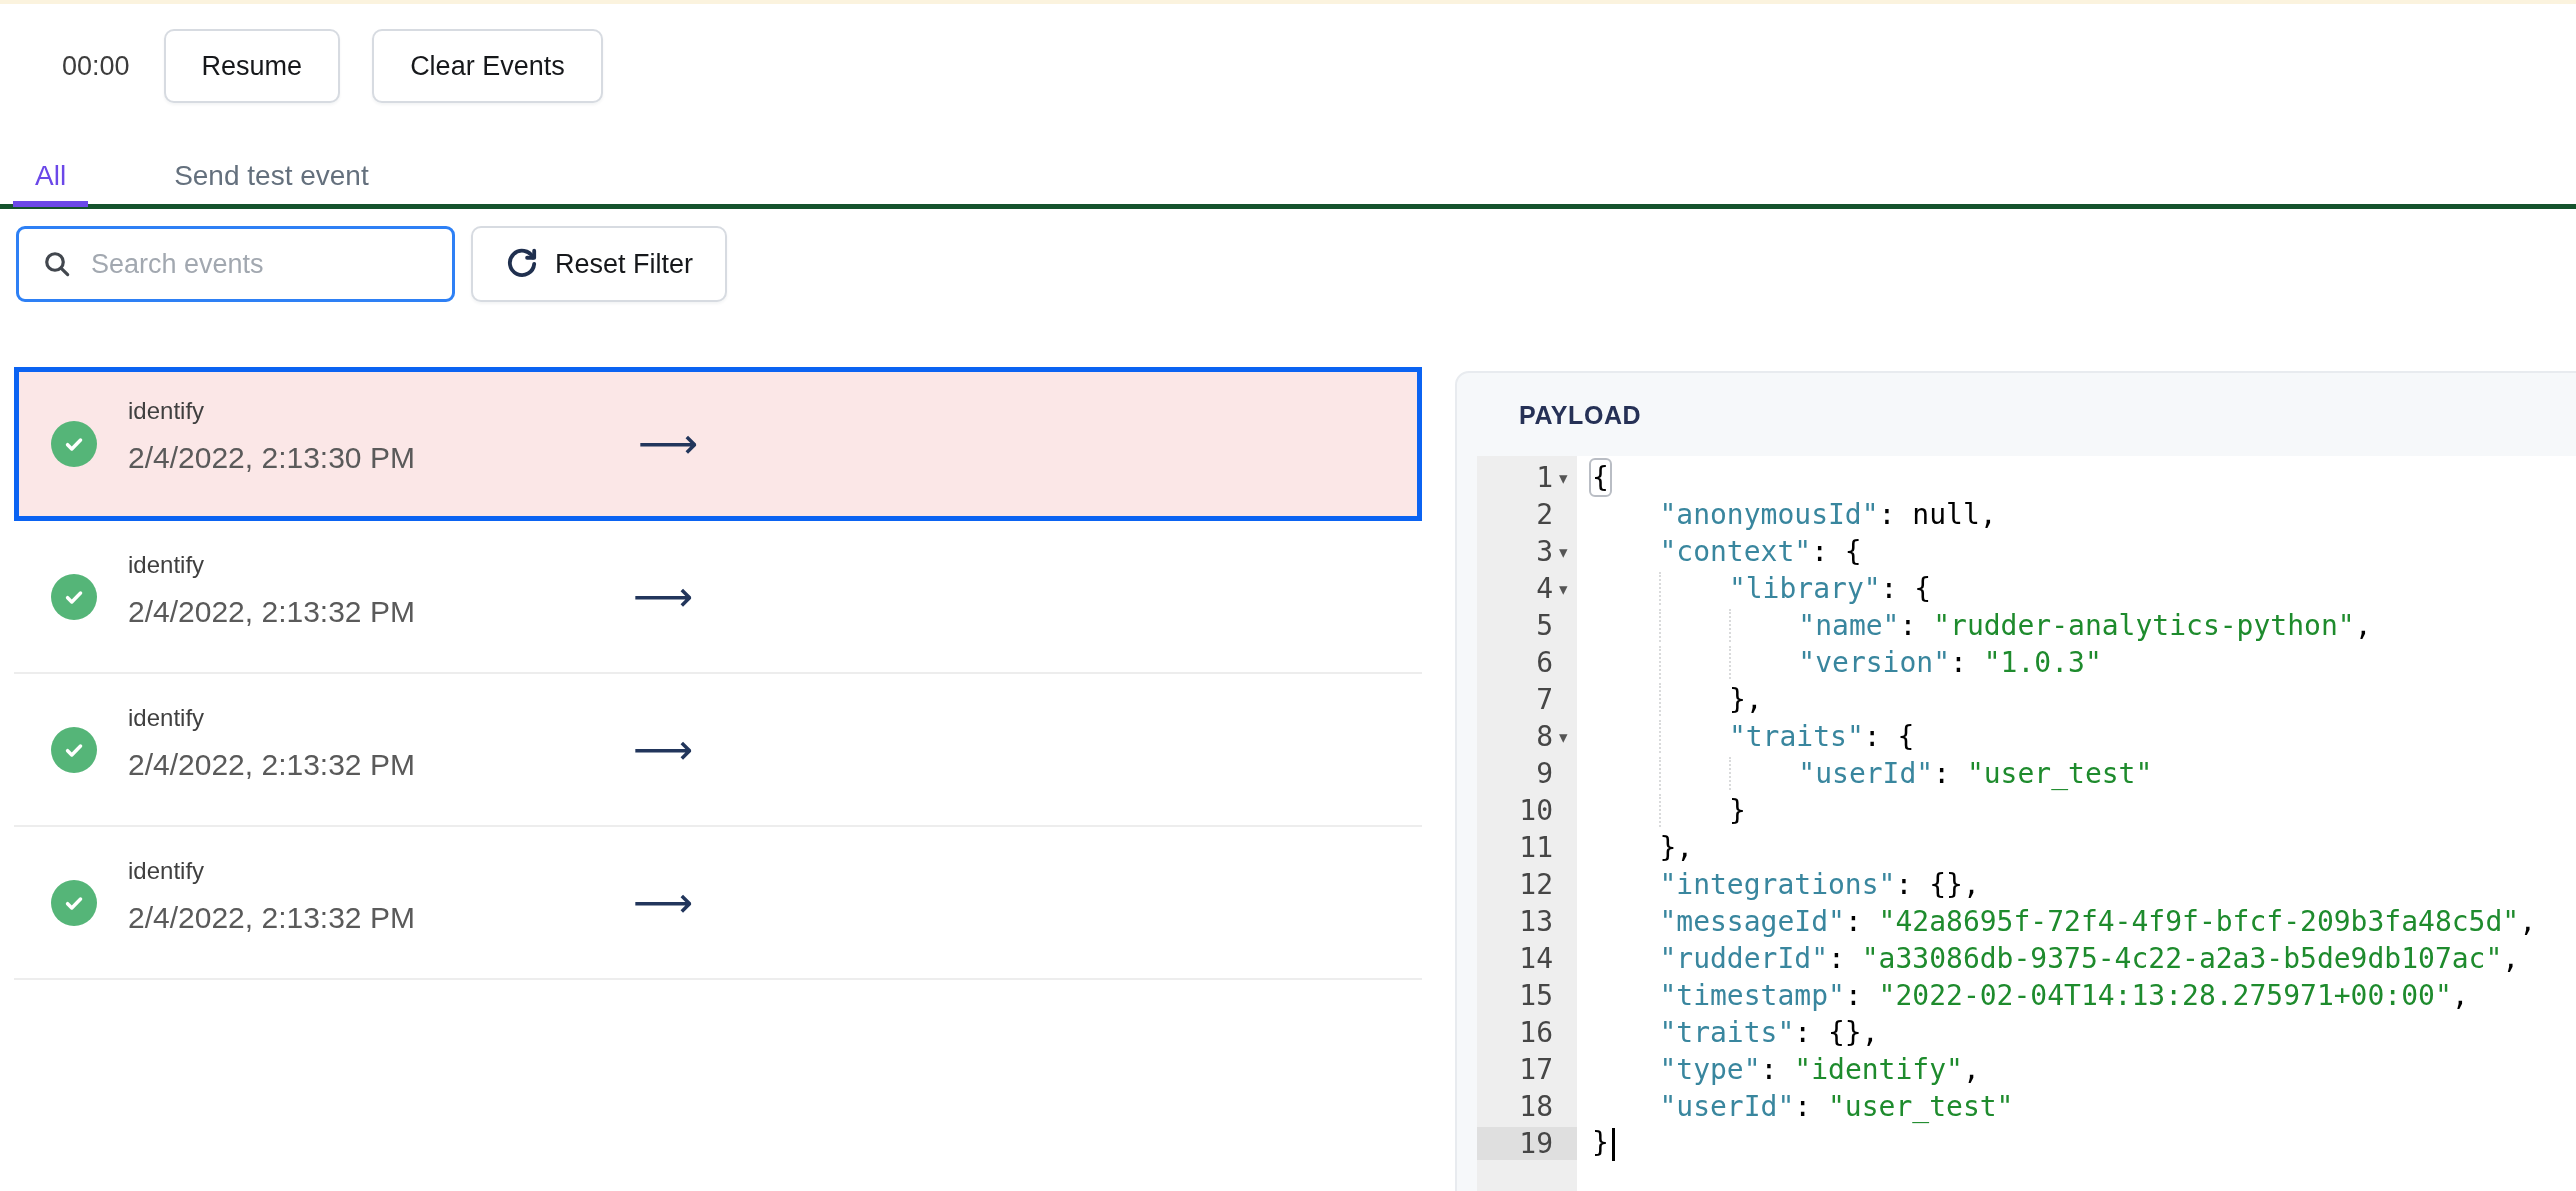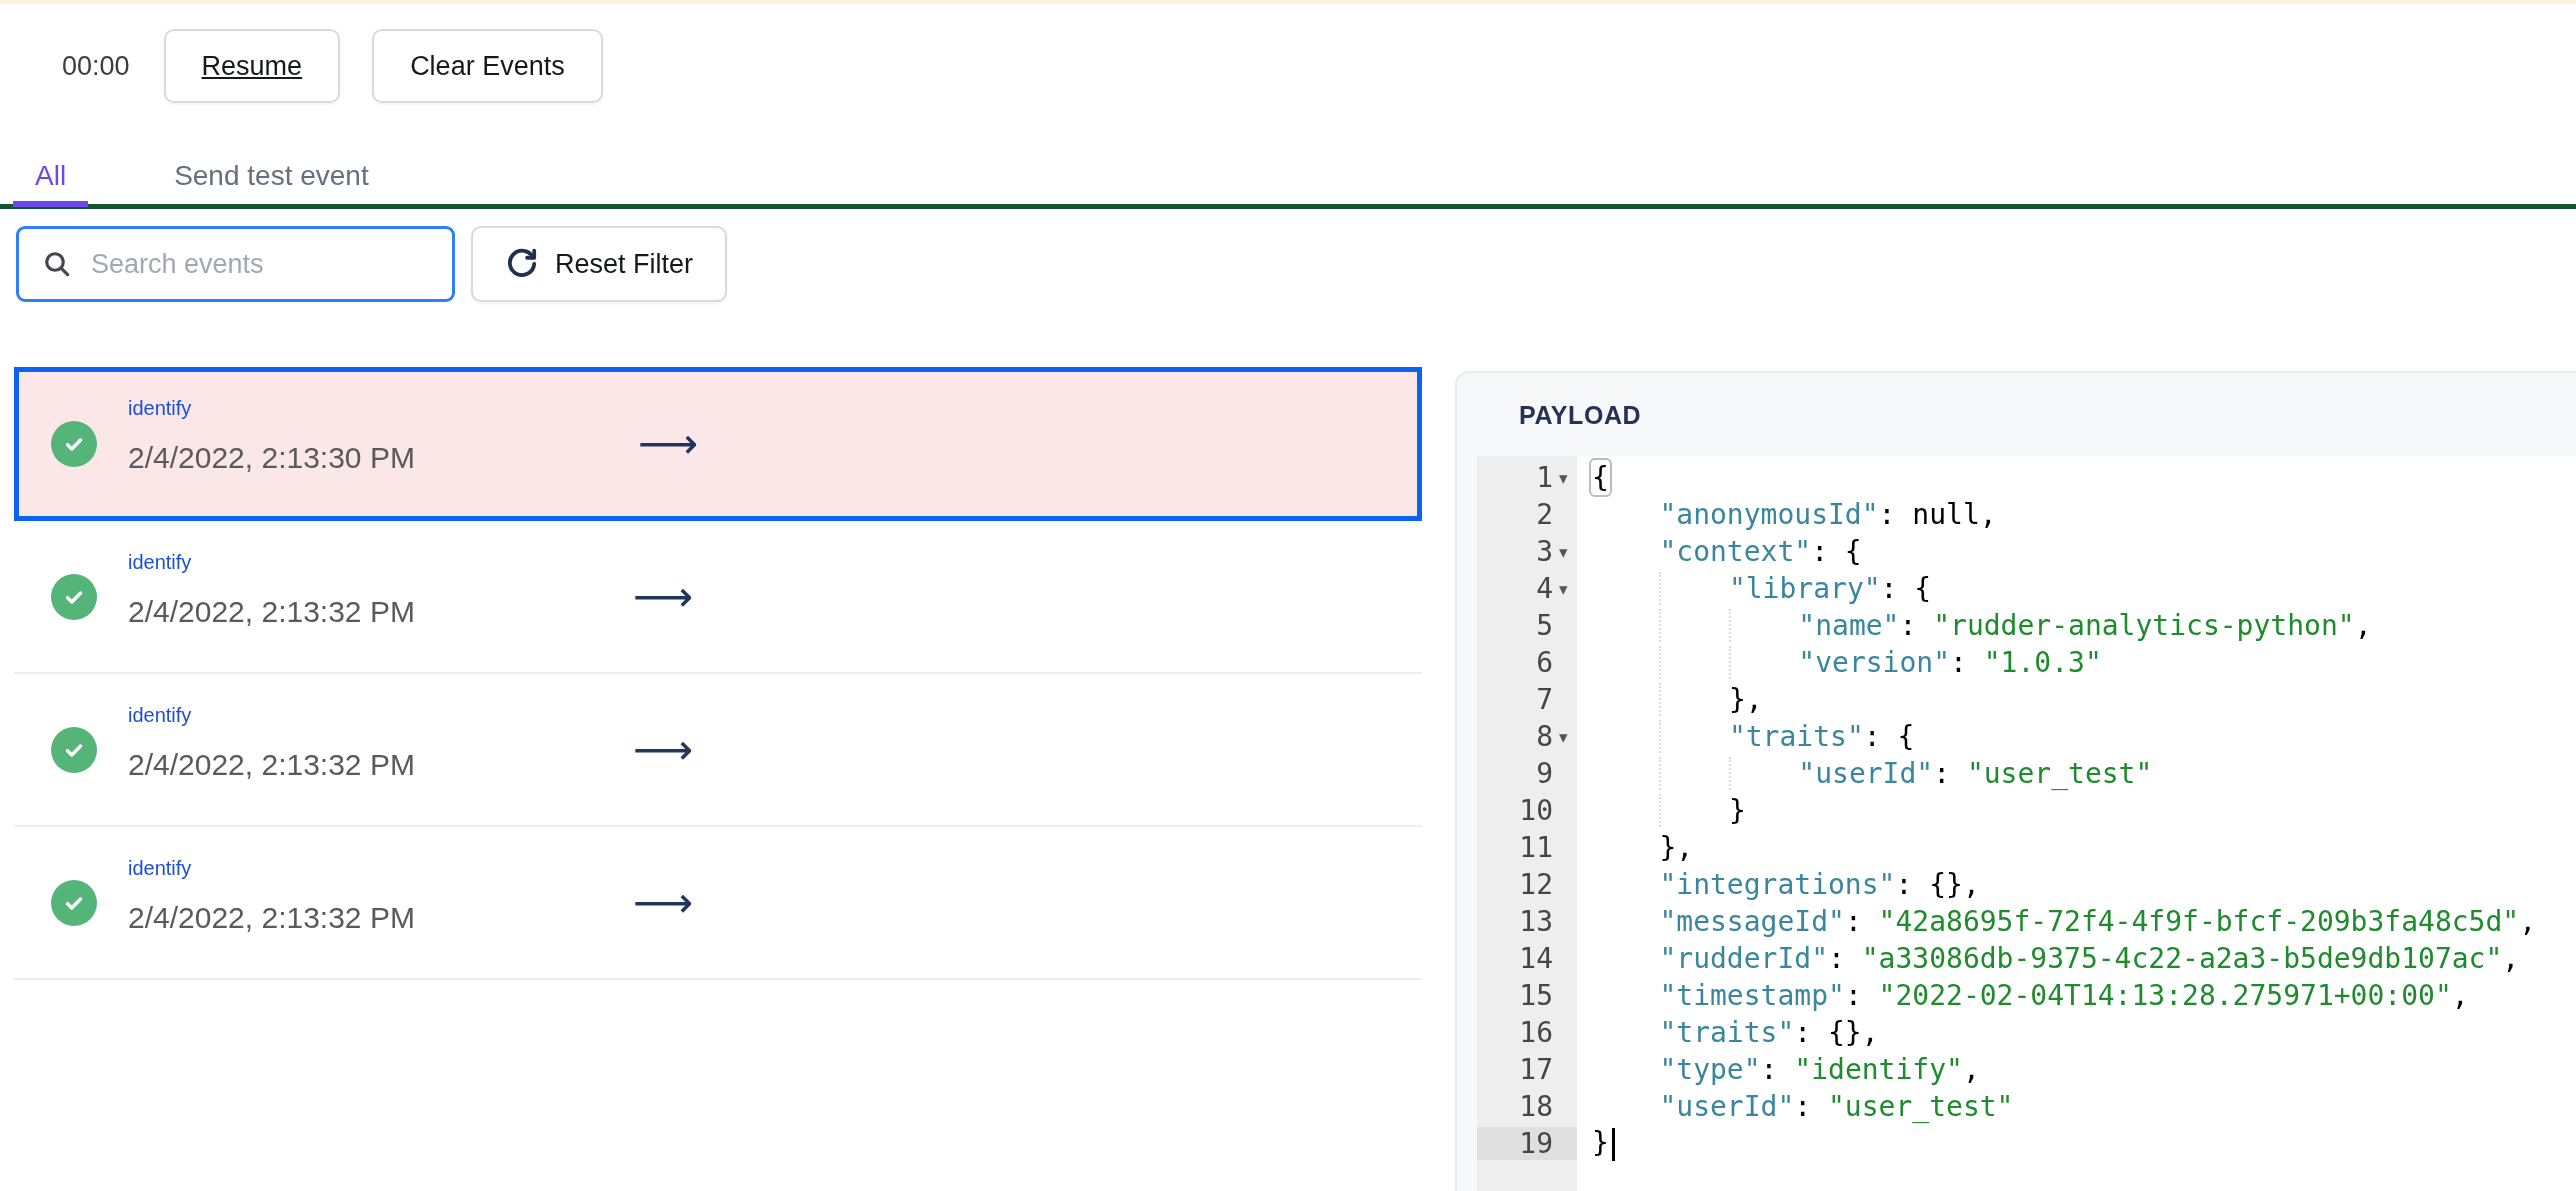--- a/index.html
+++ b/index.html
@@ -12,21 +12,21 @@
 
   
   .header{position:absolute;left:16px;top:26px;height:80px;display:flex;align-items:center;}
   .page-title{font-size:30px;font-weight:700;color:#101010;letter-spacing:-0.2px;}
   .timer{margin-left:46px;font-size:27px;color:#3c3c3c;}
   .btn{
     display:inline-flex;align-items:center;justify-content:center;height:74px;
     background:#fff;border:2px solid #d7dbe1;border-radius:10px;font-size:27px;color:#16181b;
     padding:0 36px;box-shadow:0 2px 3px rgba(20,30,60,0.05);cursor:pointer;font-family:inherit;
   }
-  .btn-resume{margin-left:34px;text-decoration:underline;}
+  .btn-resume{margin-left:34px;}
   .btn-clear{margin-left:32px;}
 
   
   .tabbar{position:absolute;left:0;top:148px;width:2576px;height:56px;border-bottom:5px solid #14532d;}
   .tab{position:relative;display:inline-block;line-height:56px;font-size:28px;color:#64707d;padding:0 22px;margin-right:64px;cursor:pointer;}
   .tab:first-child{margin-left:13px;}
   .tab.active{color:var(--accent-purple,#6b48e8);}
   .tab.active::after{content:"";position:absolute;left:0;right:0;bottom:-3px;height:6px;background:var(--accent-purple,#6b48e8);}
 
   
@@ -48,21 +48,21 @@
   .event-table{position:absolute;left:14px;top:367px;width:1408px;}
   .thead{position:relative;height:88px;background:#f9f9f9;}
   .th{position:absolute;top:0;line-height:88px;font-size:24px;font-weight:700;color:#2c3950;letter-spacing:0.5px;}
   .th-event{left:141px;}
   .th-error{left:840px;}
   .row{position:relative;height:151px;background:#ffffff;border-bottom:2px solid #ededed;cursor:pointer;}
   .row.selected{height:144px;border:5px solid var(--selection-blue,#0b63f2);background:var(--selected-row-pink,#fbe7e7);}
   .check{position:absolute;left:37px;top:50%;transform:translateY(-50%);width:46px;height:46px;border-radius:50%;
          background:var(--success-green,#55b578);display:flex;align-items:center;justify-content:center;}
   .row.selected .check{left:32px;}
-  .etype{position:absolute;left:114px;top:30px;font-size:20px;color:#1d4ed8;}
+  .etype{position:absolute;left:114px;top:30px;font-size:24px;color:#404040;}
   .etime{position:absolute;left:114px;top:74px;font-size:30px;color:#5a5a5a;}
   .row.selected .etype{left:109px;top:25px;}
   .row.selected .etime{left:109px;top:69px;}
   .arrow{position:absolute;left:619px;top:50%;transform:translateY(-50%);font-family:"DejaVu Sans",sans-serif;
          font-size:42px;color:#22365c;line-height:1;}
 
   
   .payload{position:absolute;left:1455px;top:371px;width:1137px;height:838px;
            background:#f6f8fa;border:2px solid #e8ebef;border-radius:14px;box-sizing:border-box;}
   .payload-title{position:absolute;left:62px;top:28px;font-size:25px;font-weight:700;color:#263156;letter-spacing:0.6px;}

